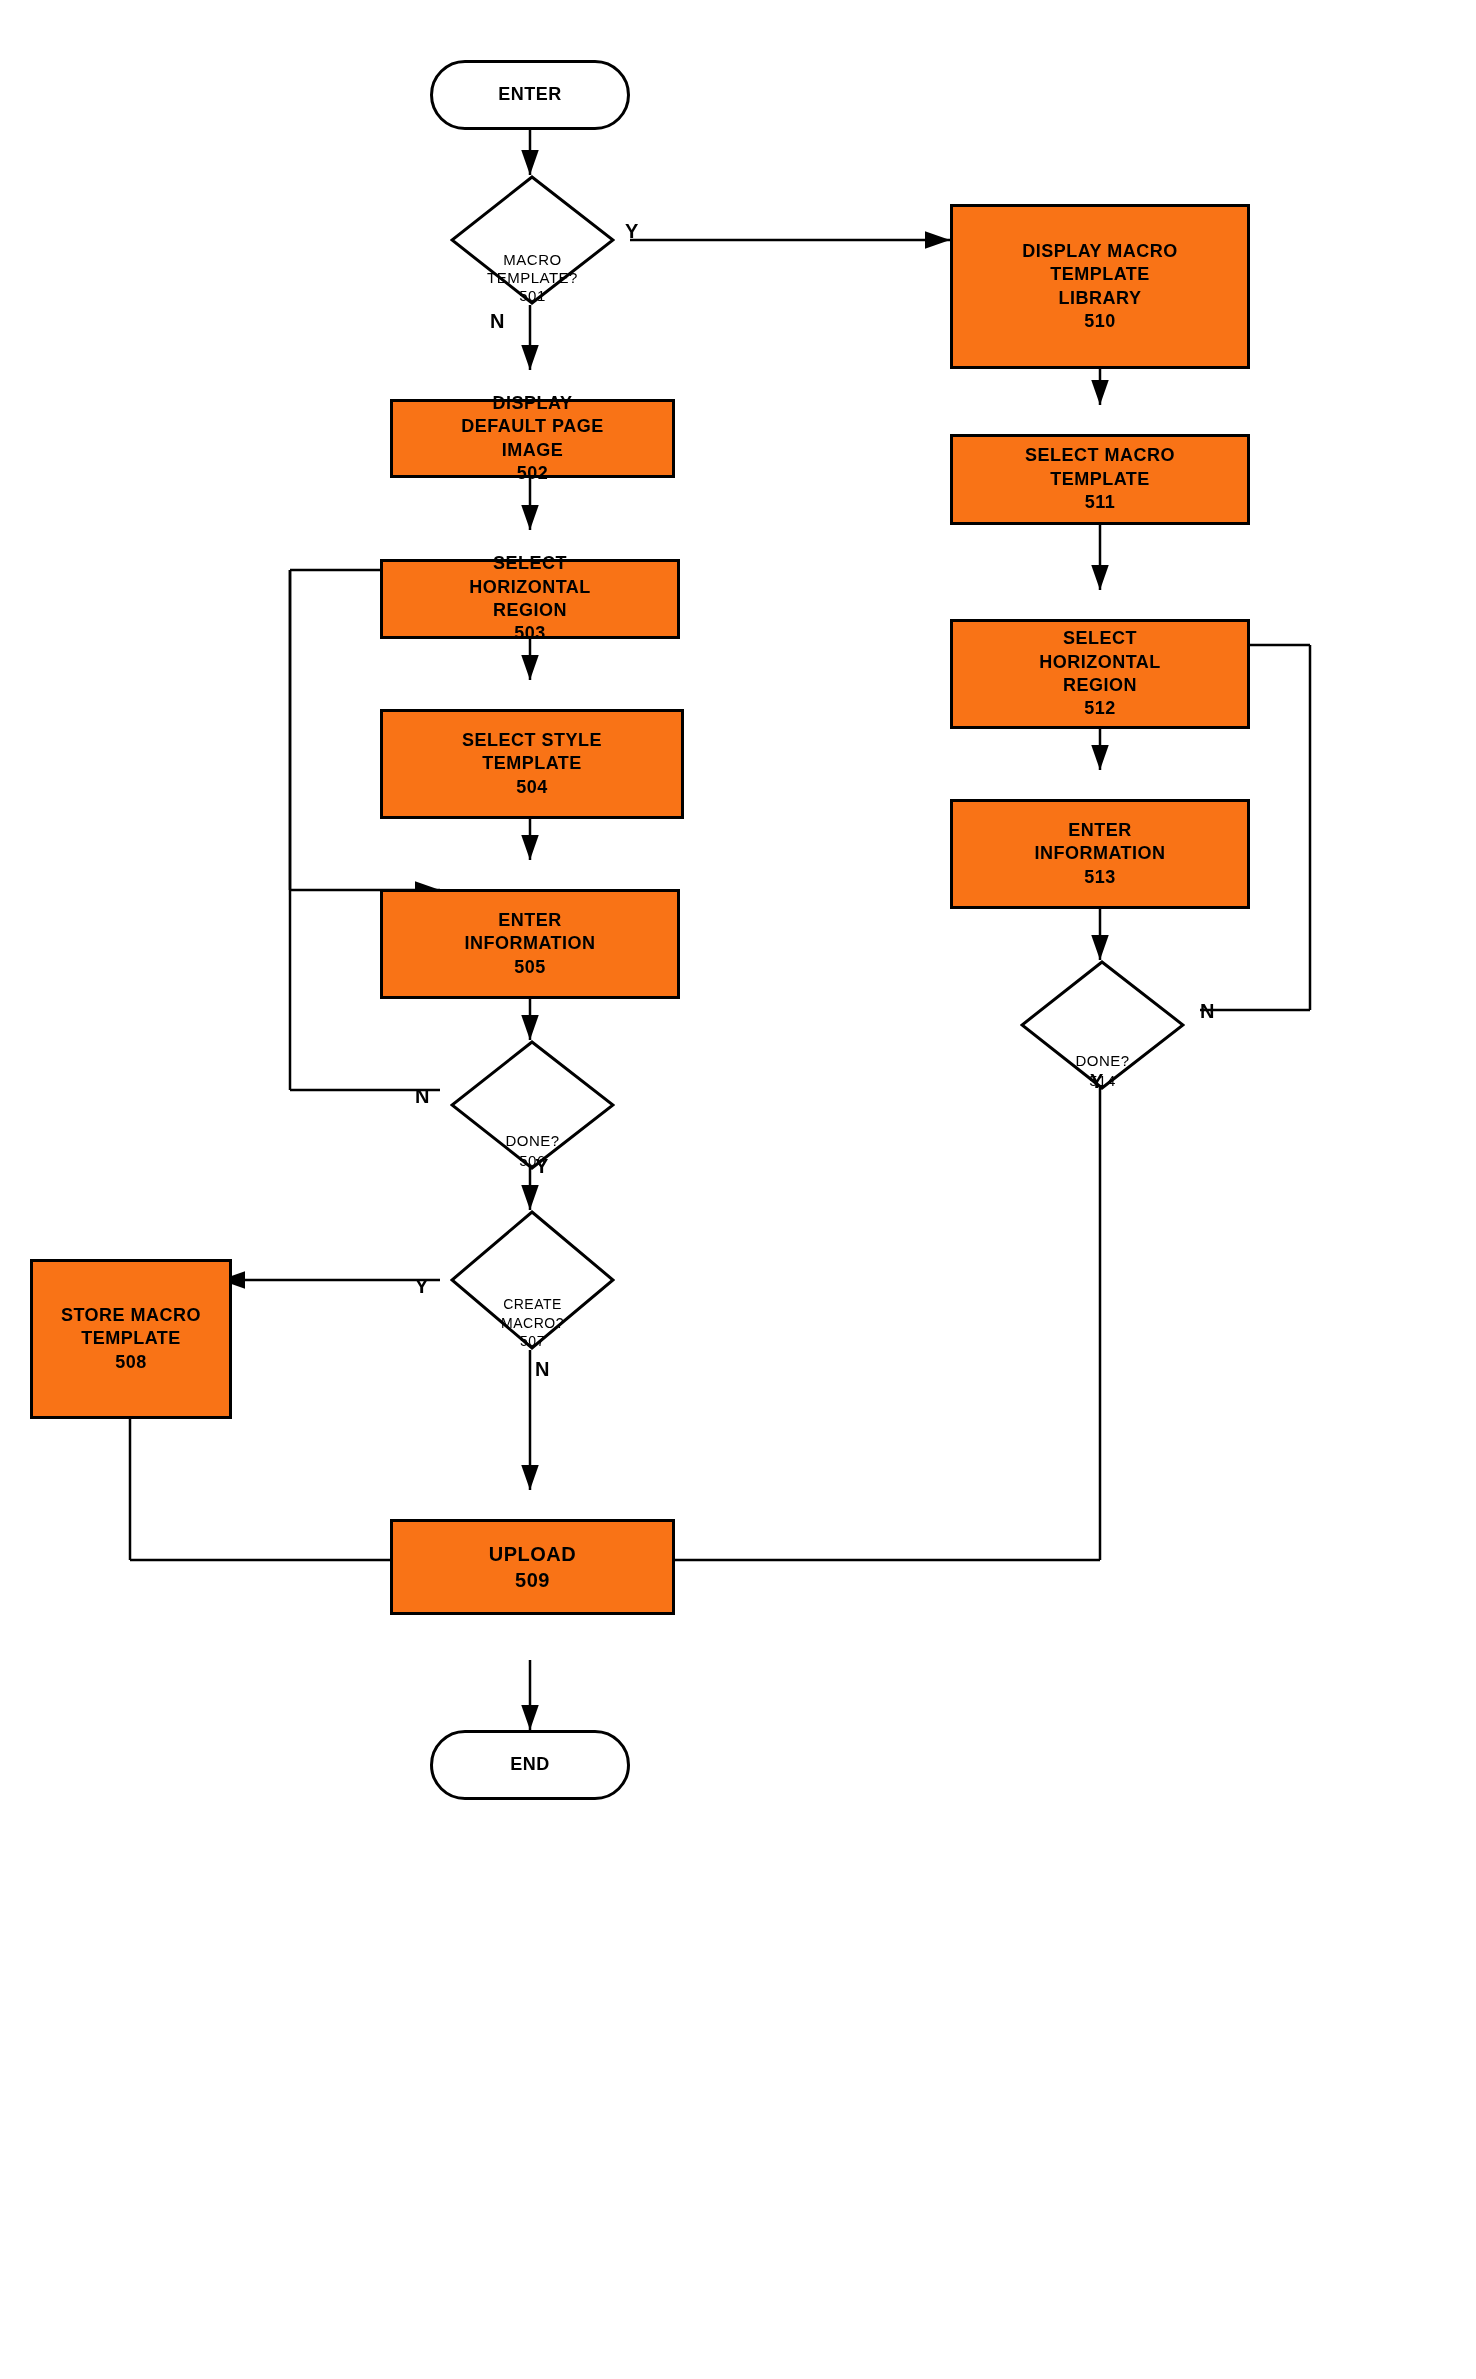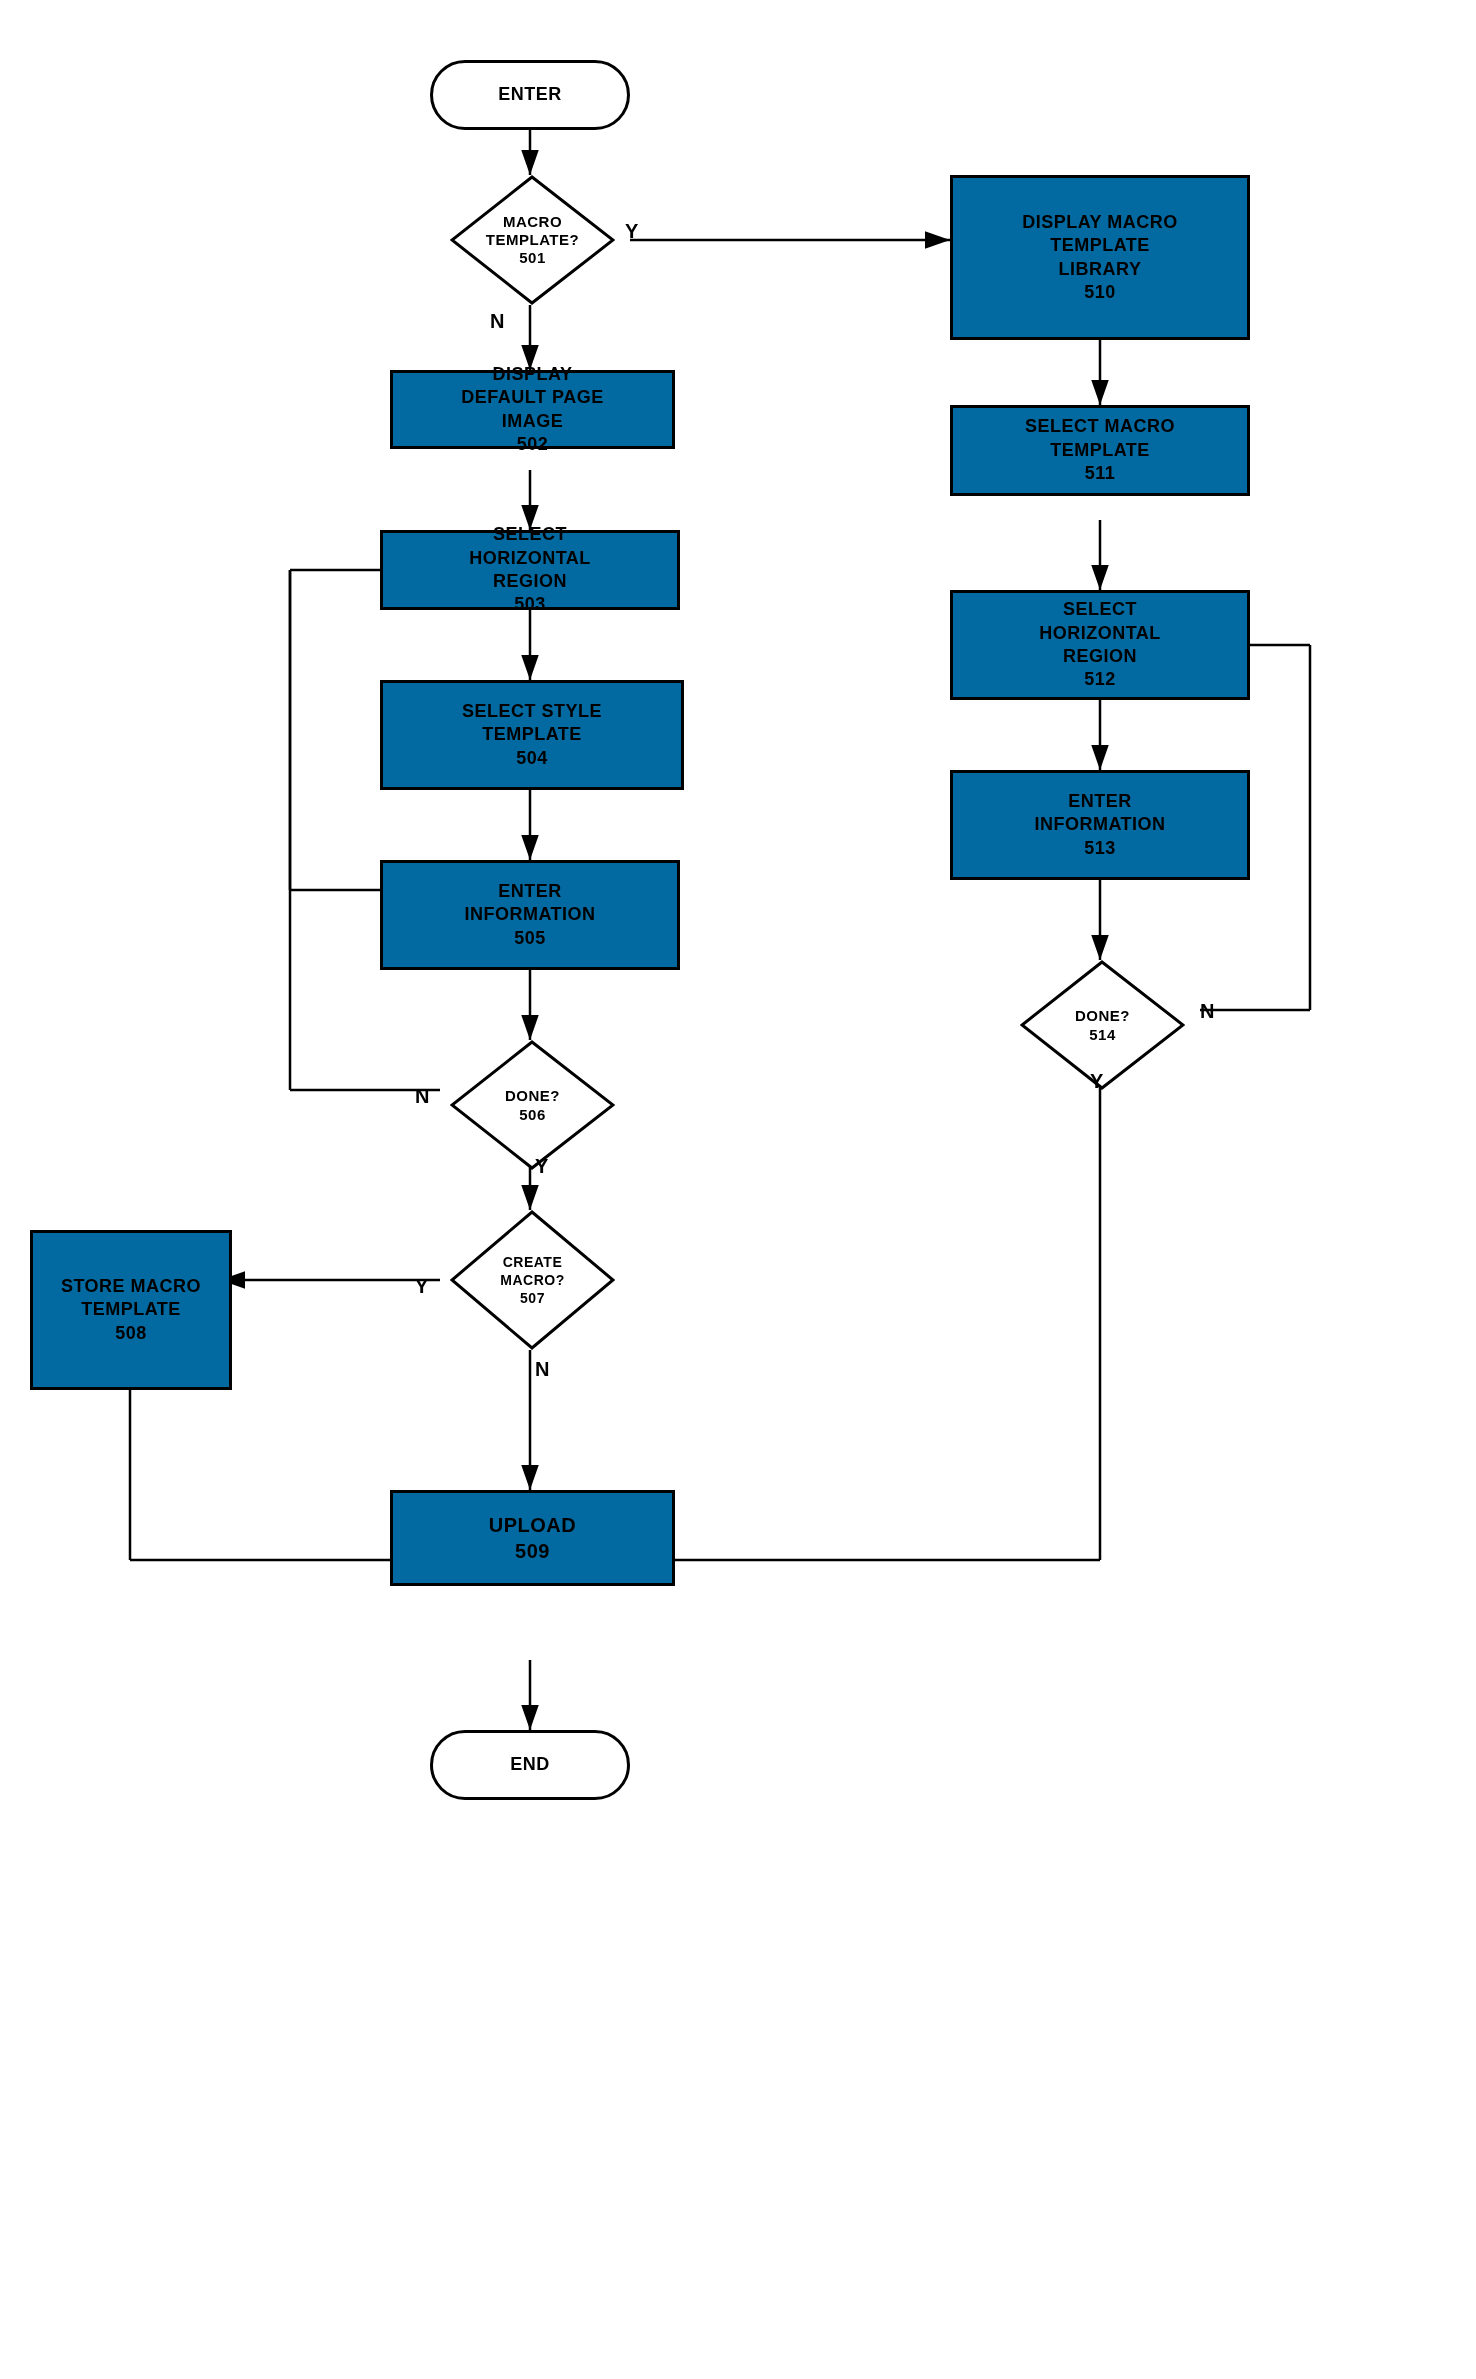--- a/index.html
+++ b/index.html
@@ -22,41 +22,42 @@
       align-items: center;
       justify-content: center;
       text-align: center;
       font-weight: bold;
       font-size: 18px;
       letter-spacing: 0.5px;
       line-height: 1.3;
     }
     .rect {
       border: 3px solid #000;
-      background: #0369a1;
+      background: #f97316;
+      margin-top: 29px;
     }
     .rounded {
       border: 3px solid #000;
       background: #fff;
       border-radius: 40px;
     }
     .diamond {
       background: transparent;
       width: 160px;
       height: 100px;
     }
     .diamond-inner {
       position: absolute;
       width: 100%;
       height: 100%;
       display: flex;
-      align-items: center;
+      align-items: flex-end;
       justify-content: center;
       text-align: center;
-      font-weight: bold;
+      font-weight: normal;
       font-size: 17px;
     }
     .diamond svg {
       position: absolute;
       top: 0; left: 0;
       width: 100%;
       height: 100%;
     }
     .label {
       position: absolute;

